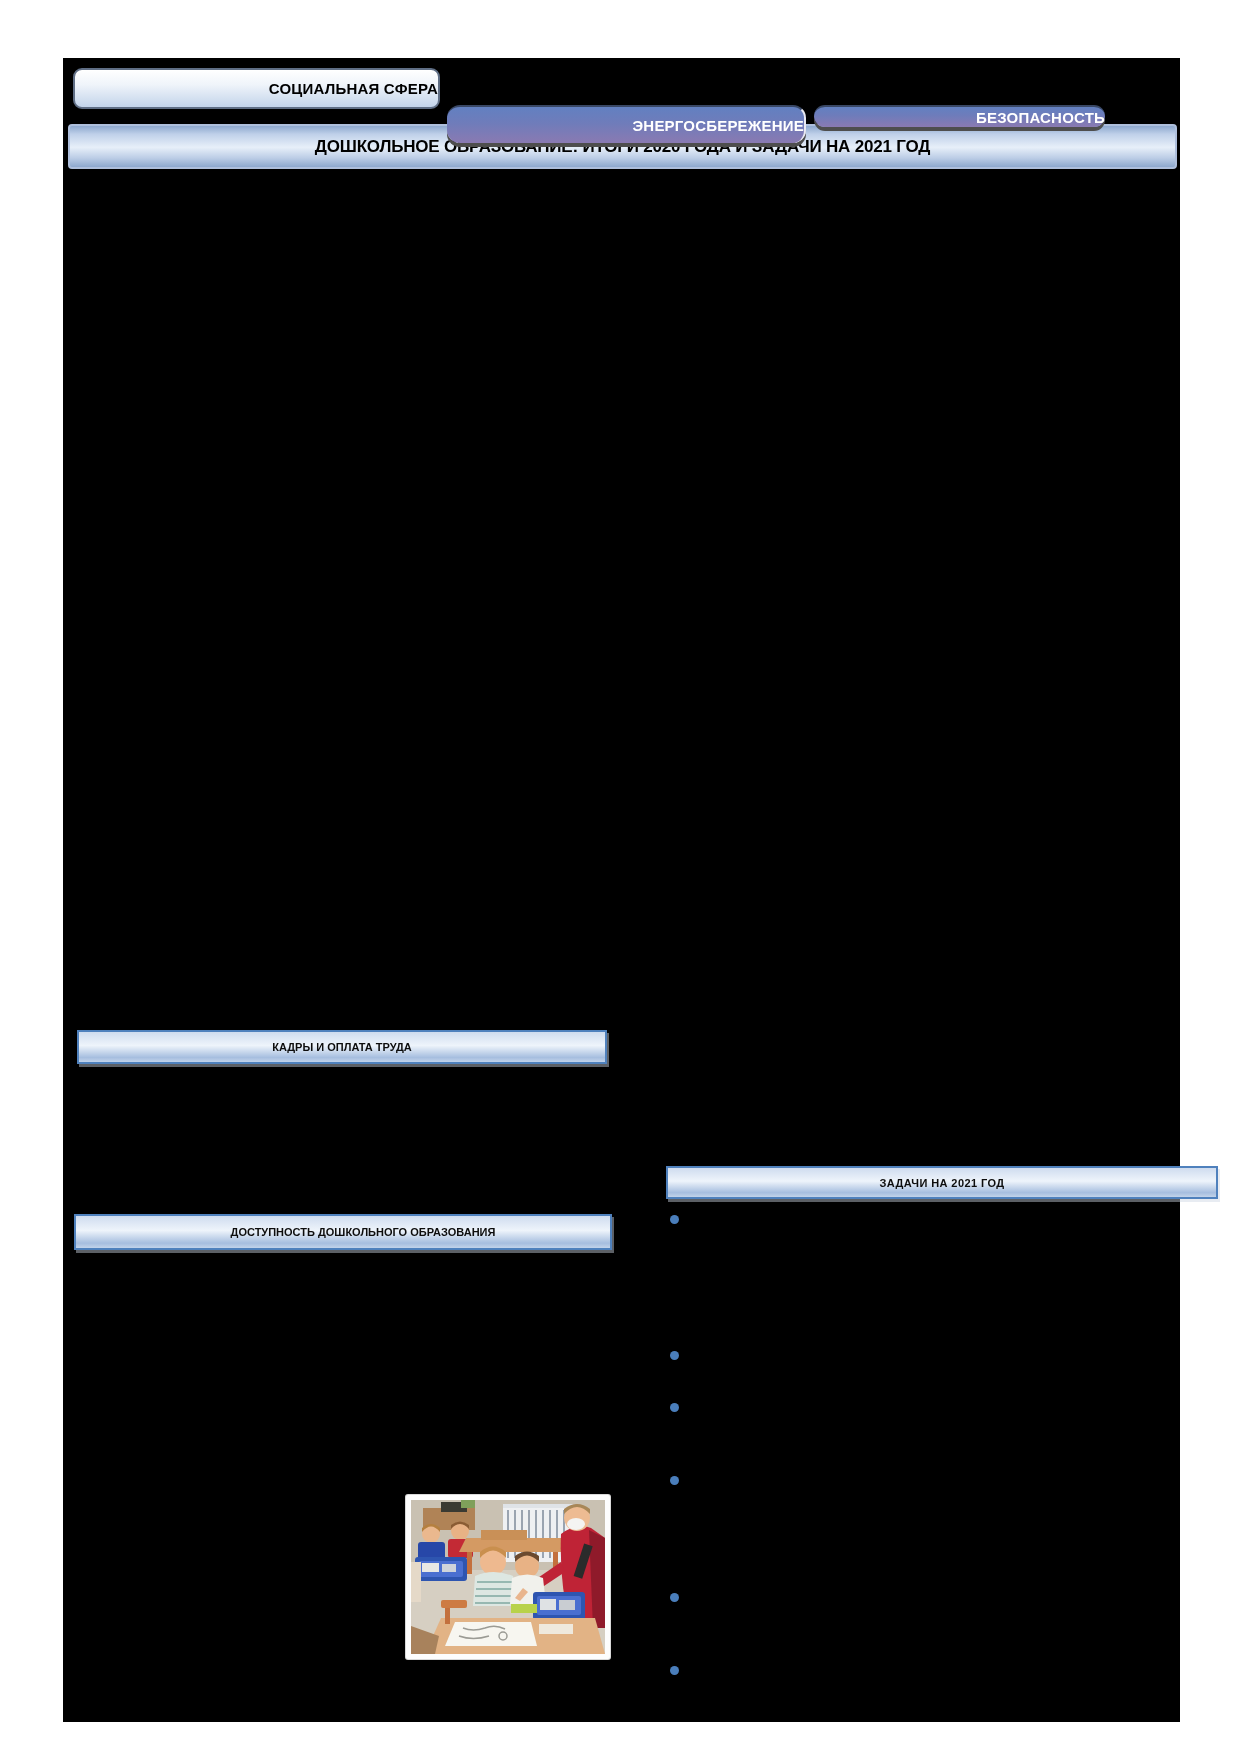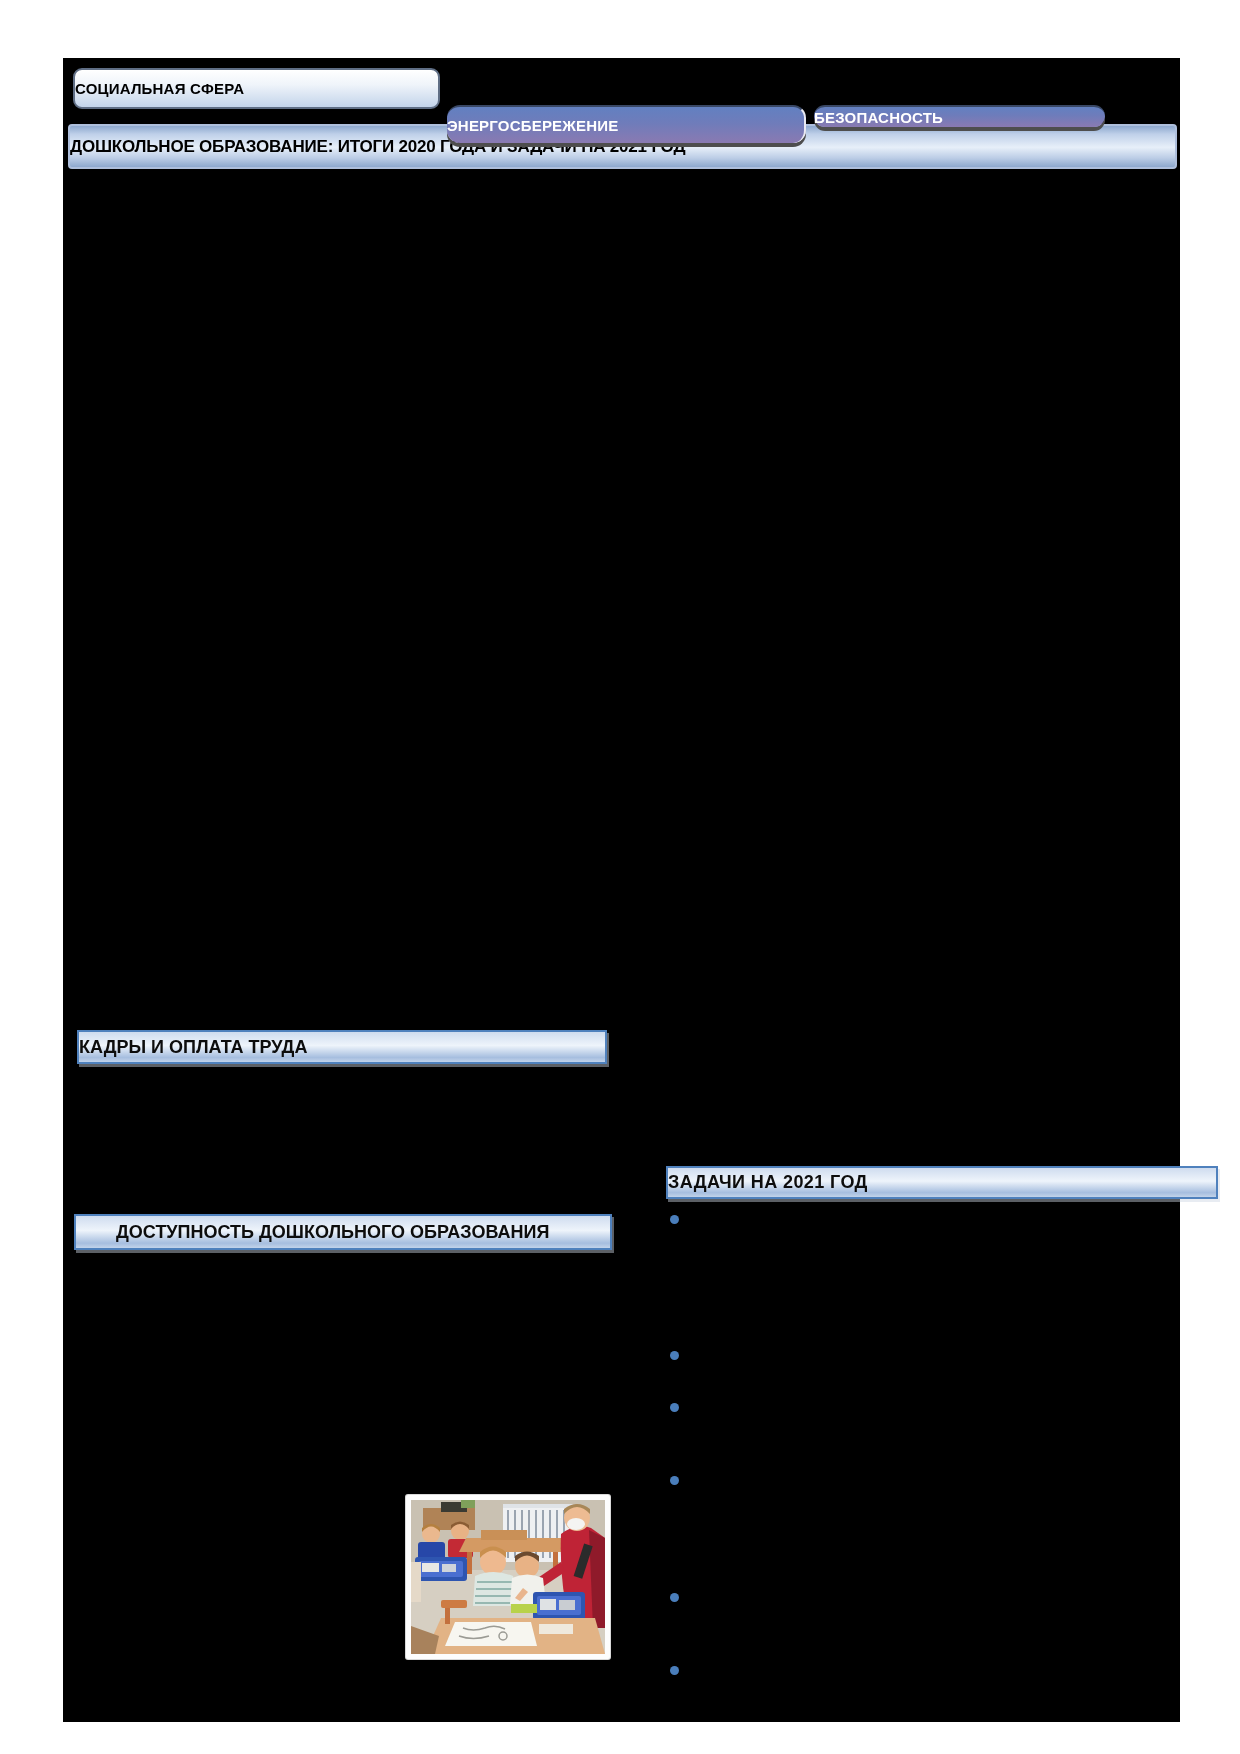--- a/index.html
+++ b/index.html
@@ -6,21 +6,21 @@
   body{
     width:1240px;height:1754px;position:relative;background:#ffffff;
     font-family:"Liberation Sans",sans-serif;overflow:hidden;
   }
   .content-area{
     position:absolute;left:63px;top:58px;width:1117px;height:1664px;
     background:#000000;
   }
   
   .tab{
-    position:absolute;display:flex;align-items:center;justify-content:flex-start;
+    position:absolute;display:flex;align-items:center;justify-content:flex-end;
     font-weight:bold;font-size:15px;letter-spacing:.2px;box-sizing:border-box;
     cursor:pointer;
   }
   .tab-active{
     left:73px;top:68px;width:367px;height:41px;
     background:linear-gradient(180deg,#ffffff 0%,#eff4fa 40%,#c3d4ea 100%);
     border:2px solid #5f6e85;border-radius:9px;color:#000;
     box-shadow:inset 0 1px 0 #ffffff;z-index:3;
   }
   .tab-purple{
@@ -28,30 +28,30 @@
     border-top:2px solid #394764;border-radius:13px;color:#ffffff;
     box-shadow:0 4px 0 #4e4e4e;z-index:2;margin-top:34px;
   }
   .tab-energy{left:447px;top:71px;width:359px;height:38px;border-right:2px solid #e9e9f2;}
   .tab-safety{left:814px;top:71px;width:291px;height:22px;}
   
   .banner{
     position:absolute;left:68px;top:124px;width:1109px;height:45px;box-sizing:border-box;
     background:linear-gradient(180deg,#8da8ce 0%,#bfd0e9 20%,#e7eff9 52%,#bcCDe6 78%,#8da8ce 100%);
     border:2px solid #aebfdc;border-radius:4px;
-    display:flex;align-items:center;
+    display:flex;align-items:center;justify-content:center;
     font-weight:bold;font-size:17px;color:#000;letter-spacing:-.2px;
   }
   
   .section-bar{
     position:absolute;box-sizing:border-box;
     background:linear-gradient(180deg,#cfdcef 0%,#eef4fb 45%,#a6bedf 85%,#c2d3ea 100%);
     border:2px solid #4f81bd;
-    display:flex;align-items:center;justify-content:flex-start;
-    font-weight:bold;font-size:18px;color:#0d0d0d;
+    display:flex;align-items:center;justify-content:center;
+    font-weight:bold;font-size:11px;color:#0d0d0d;
     box-shadow:2px 3px 0 rgba(205,213,226,.45);
   }
   .bar-staff{left:77px;top:1030px;width:530px;height:34px;}
   .bar-access{left:74px;top:1214px;width:538px;height:36px;padding-left:40px;}
   .bar-tasks{left:666px;top:1166px;width:552px;height:33px;letter-spacing:.4px;}
   
   .bullet{
     position:absolute;left:670px;width:9px;height:9px;border-radius:50%;
     background:#4a7ebb;
   }

